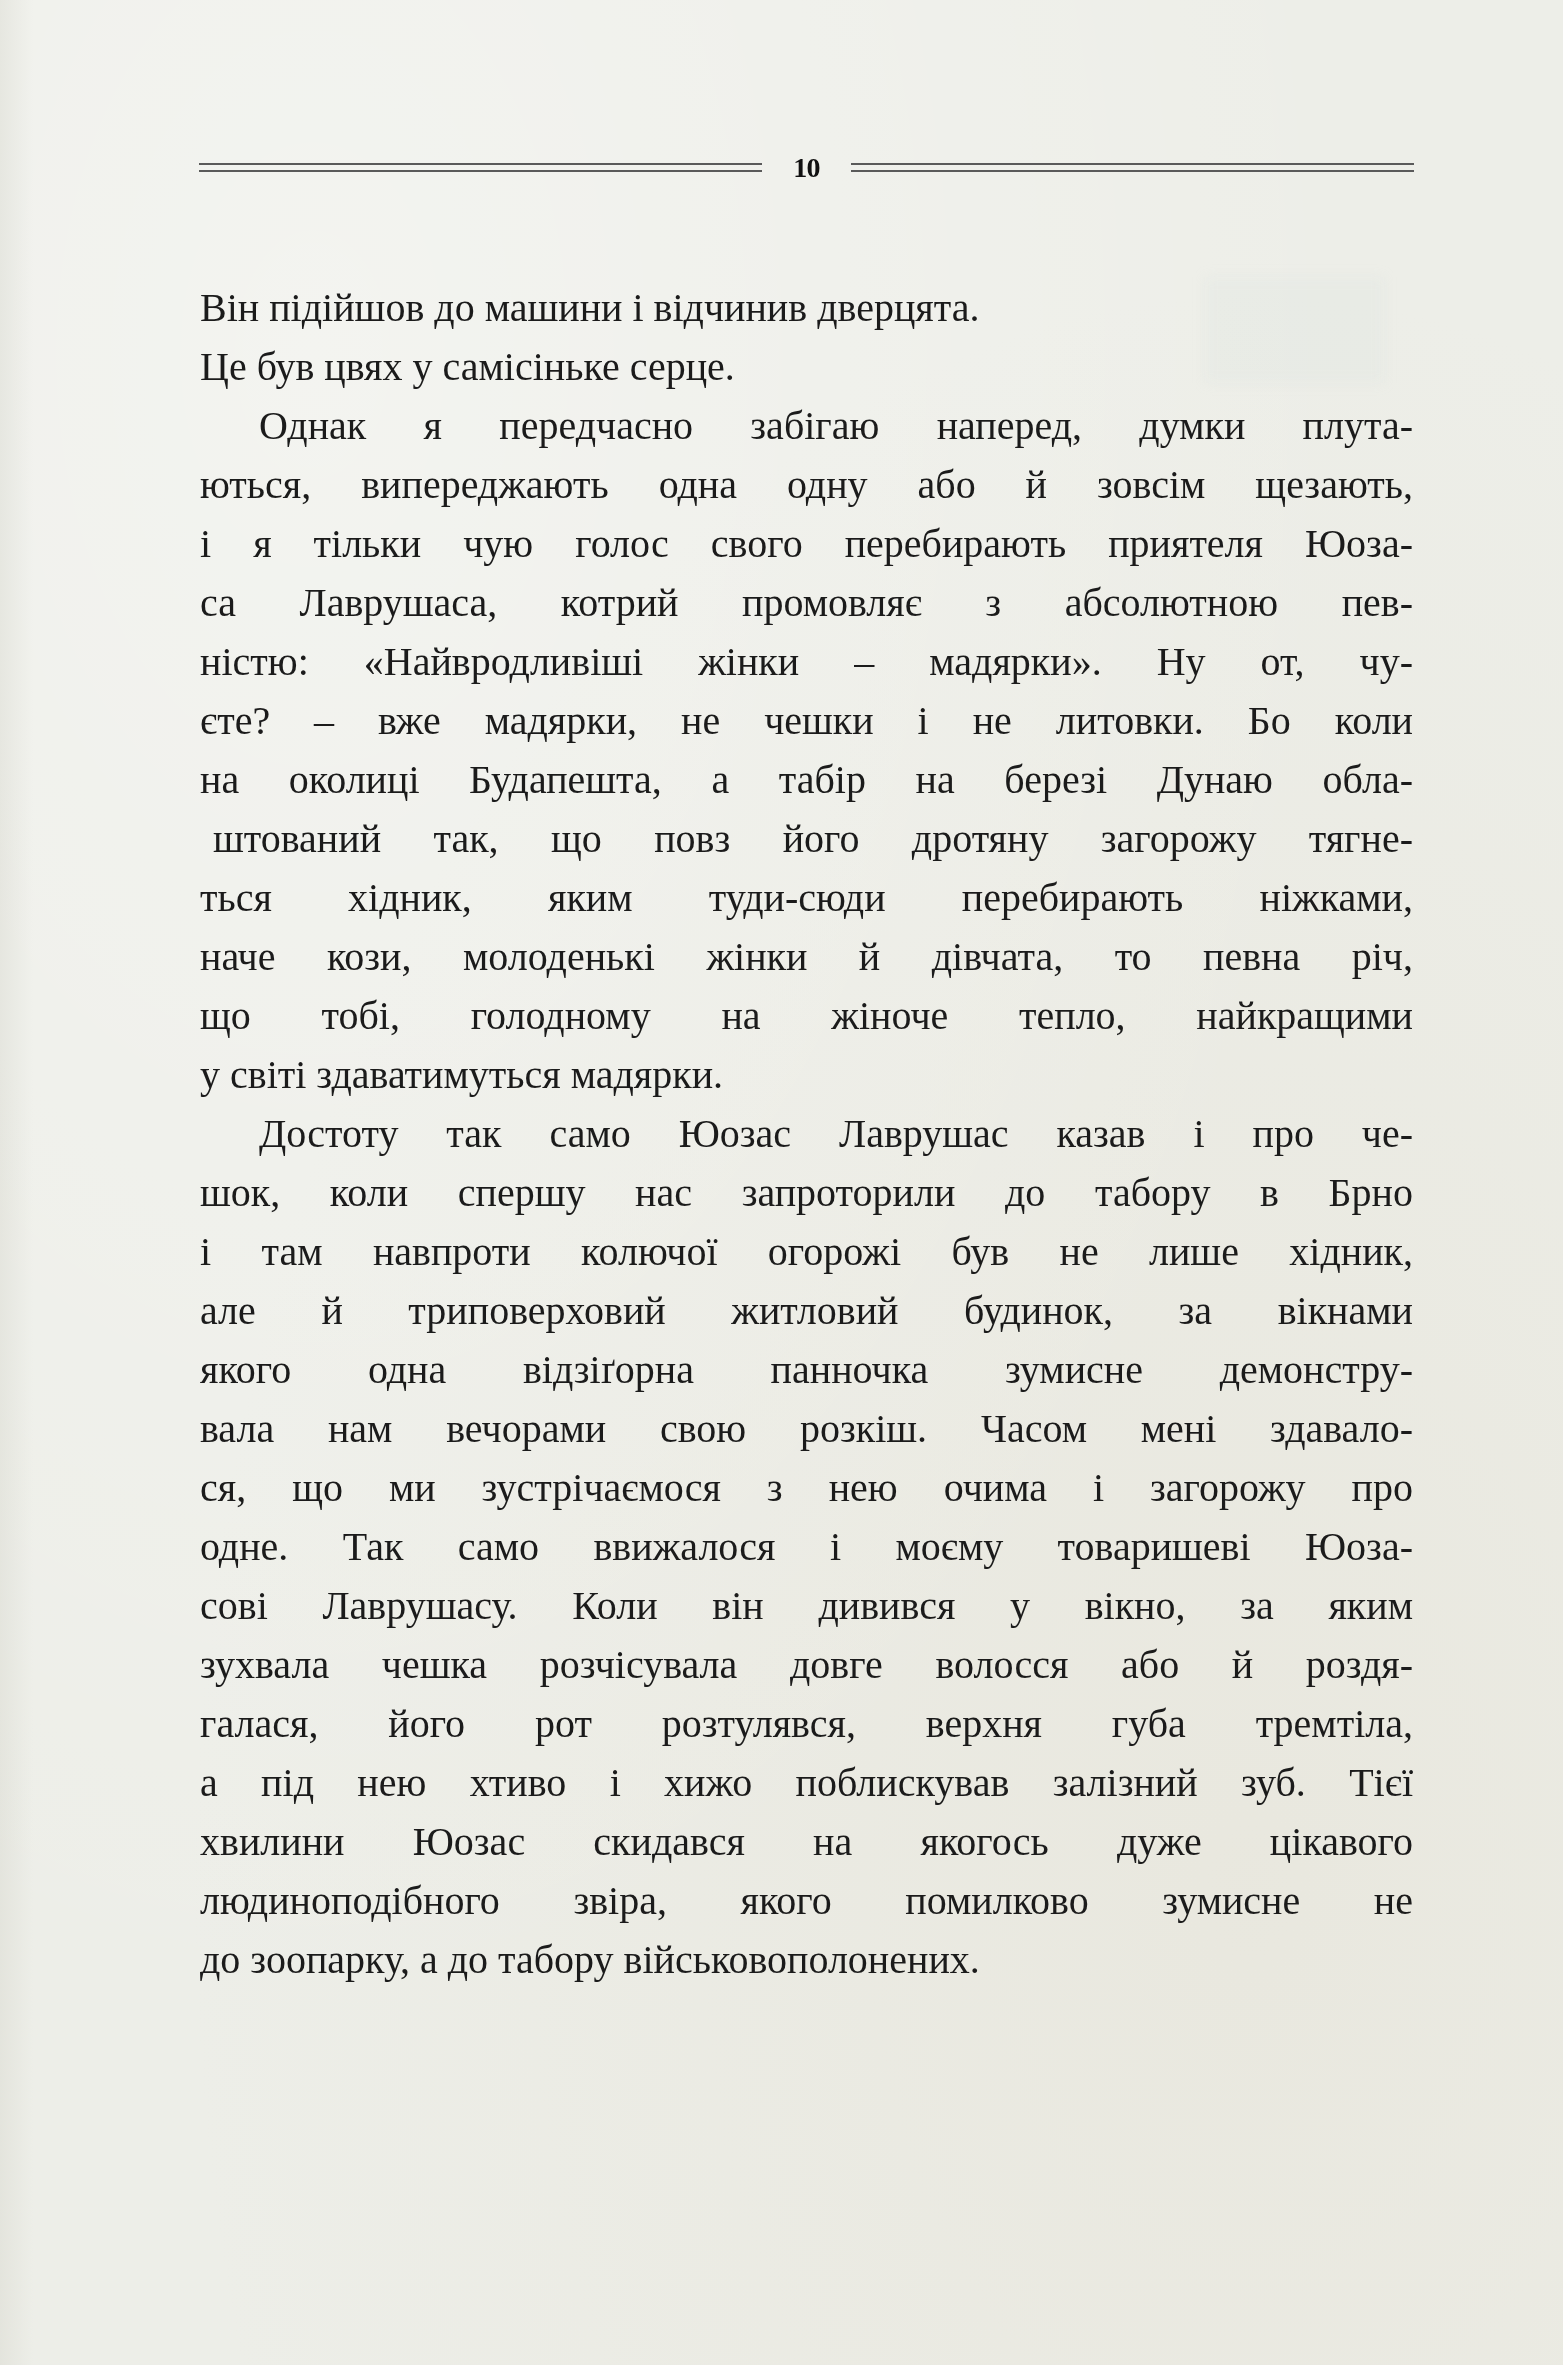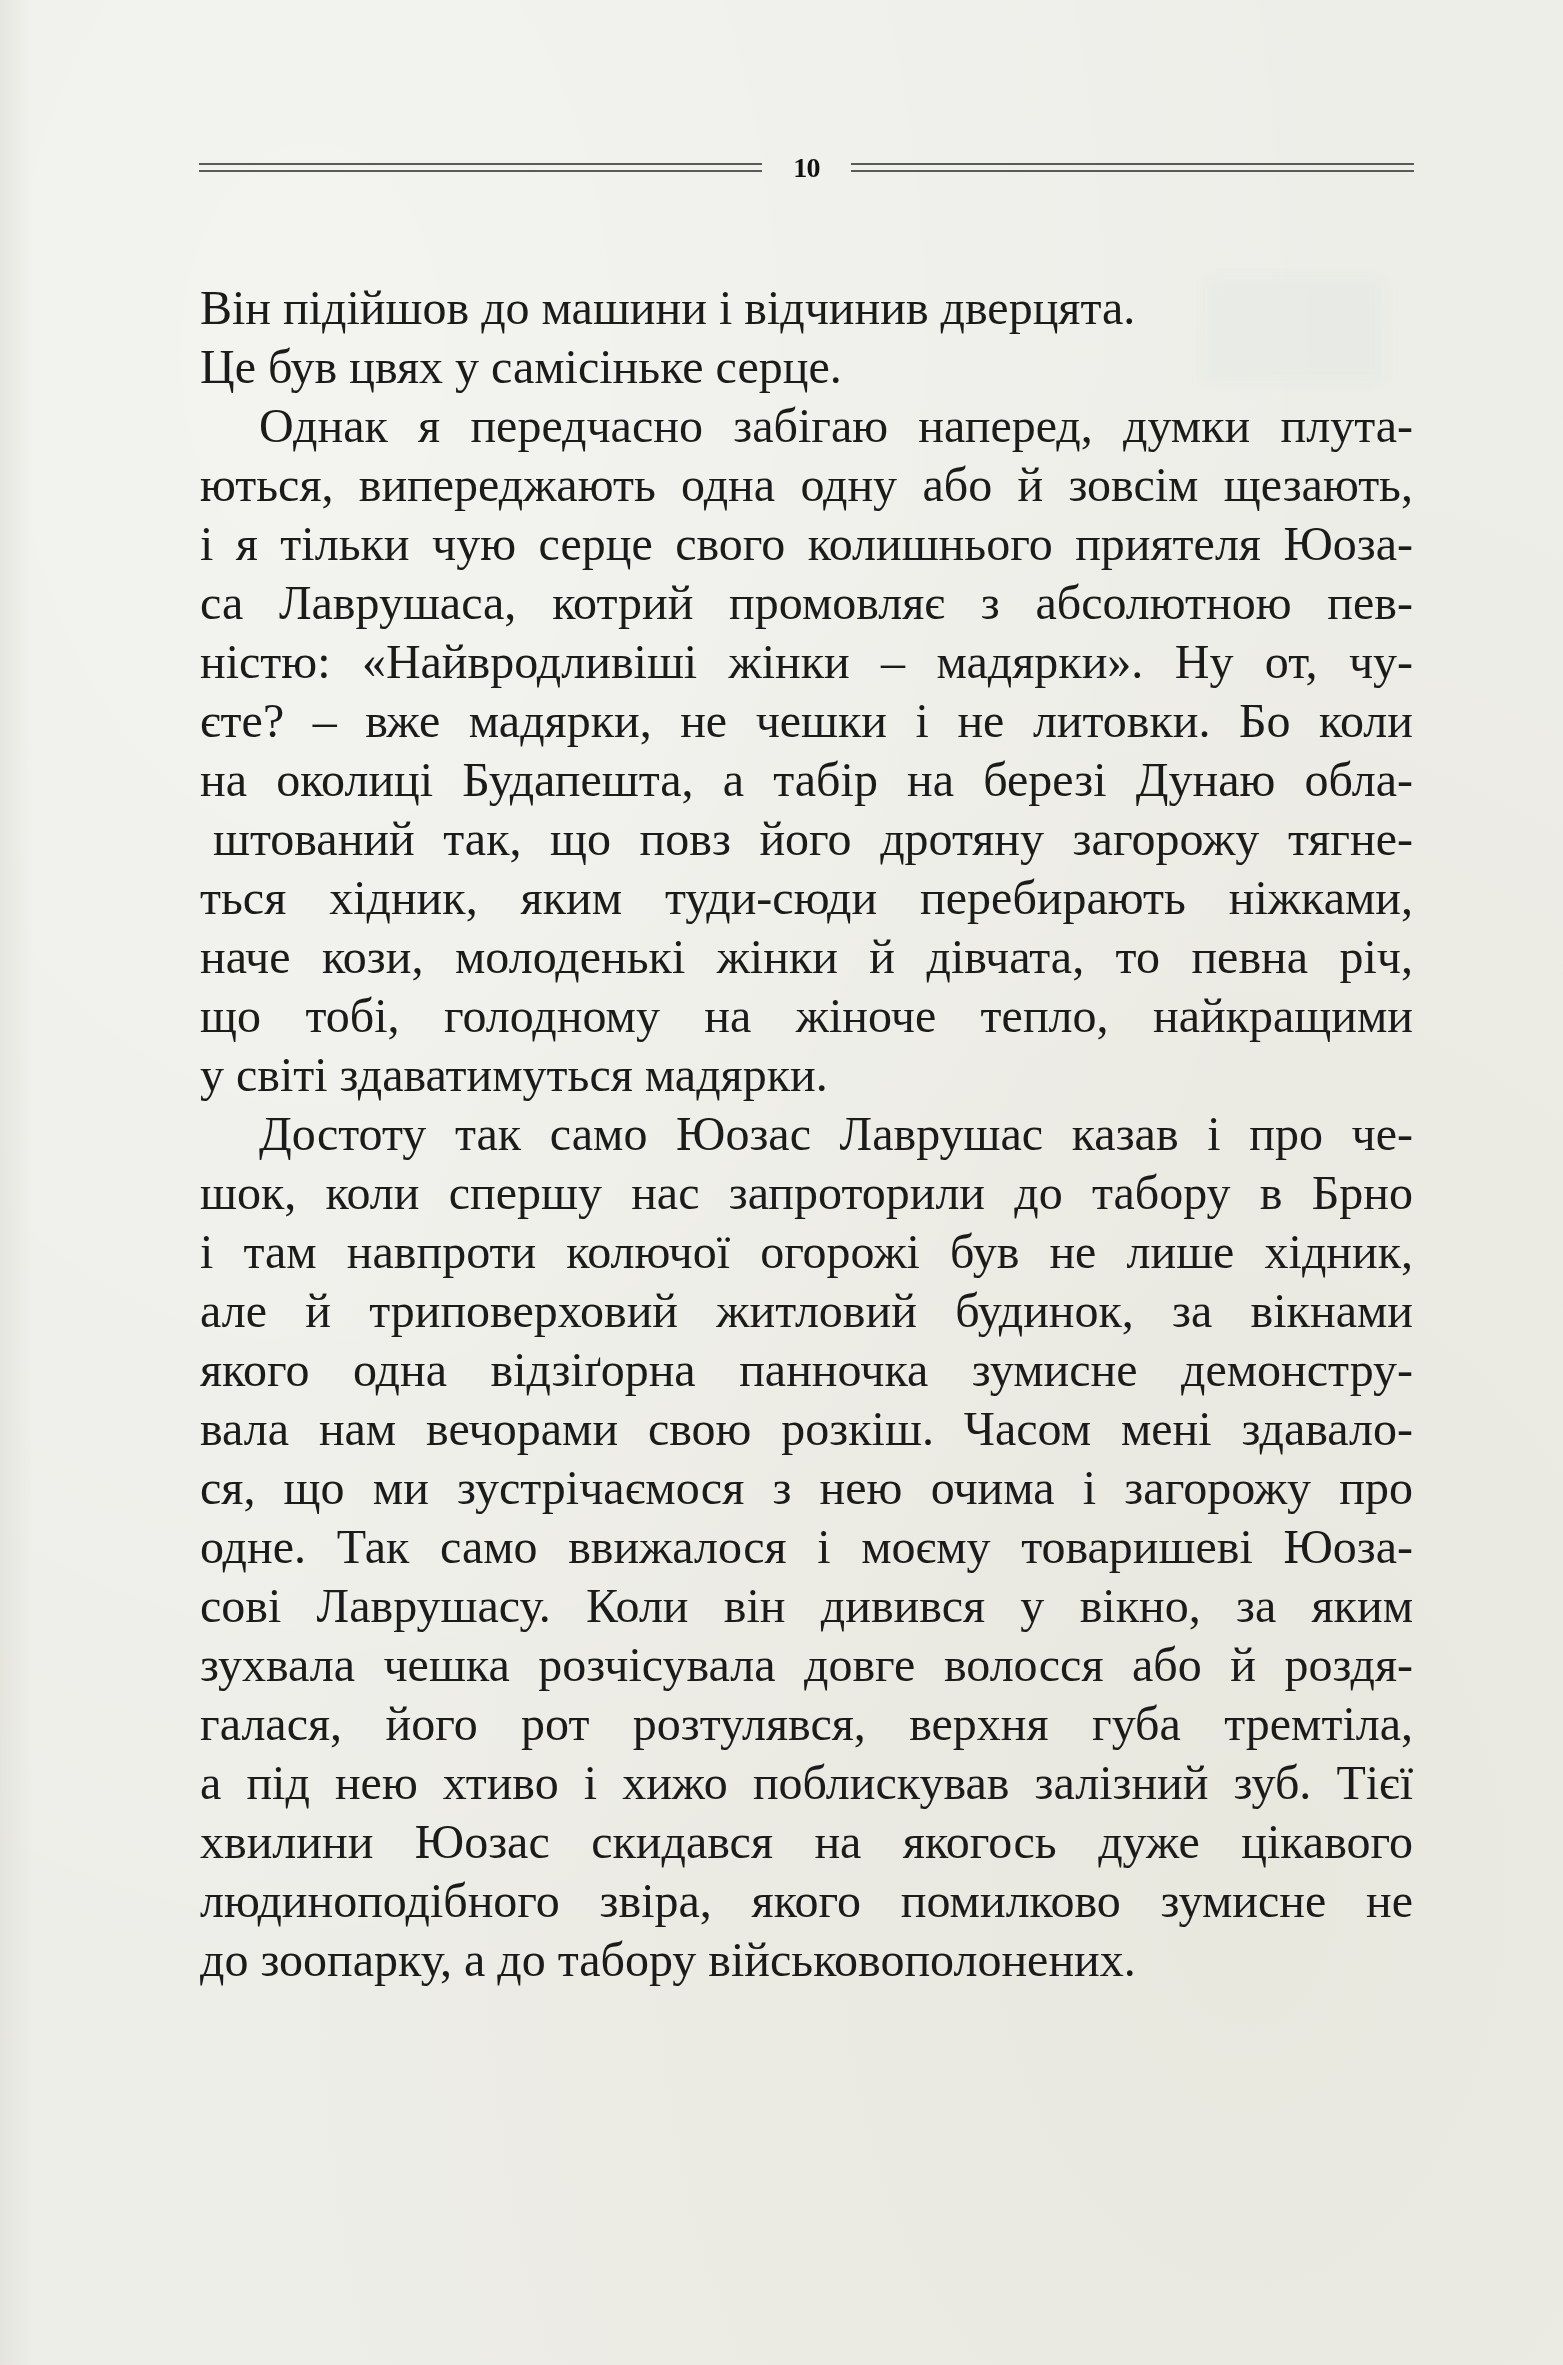--- a/index.html
+++ b/index.html
@@ -49,21 +49,21 @@
     line-height: 41px;
     letter-spacing: -0.8px;
   }
   .text-block {
     position: absolute;
     left: 200px;
     top: 278px;
     width: 1213px;
   }
   .line {
-    font-size: 48px;
+    font-size: 40px;
     line-height: 59px;
     height: 59px;
     white-space: nowrap;
     text-align: justify;
     text-align-last: justify;
     letter-spacing: 0px;
     transform-origin: left center;
   }
   .line.last {
     text-align-last: left;
@@ -96,21 +96,21 @@
     <div class="rule"></div>
     <span class="page-number">10</span>
     <div class="rule"></div>
   </div>
 
   <div class="text-block" id="text-block">
     <div class="line last">Він підійшов до машини і відчинив дверцята.</div>
     <div class="line last">Це був цвях у самісіньке серце.</div>
     <div class="line indent" style="white-space: normal; text-align: justify; text-align-last: justify;">Однак я передчасно забігаю наперед, думки плута-</div>
     <div class="line" style="white-space: normal; text-align: justify; text-align-last: justify;">ються, випереджають одна одну або й зовсім щезають,</div>
-    <div class="line" style="white-space: normal; text-align: justify; text-align-last: justify;">і я тільки чую серце свого колишнього приятеля Юоза-</div>
+    <div class="line" style="white-space: normal; text-align: justify; text-align-last: justify;">і я тільки чую голос свого перебирають приятеля Юоза-</div>
     <div class="line" style="white-space: normal; text-align: justify; text-align-last: justify;">са Лаврушаса, котрий промовляє з абсолютною пев-</div>
     <div class="line" style="white-space: normal; text-align: justify; text-align-last: justify;">ністю: «Найвродливіші жінки – мадярки». Ну от, чу-</div>
     <div class="line" style="white-space: normal; text-align: justify; text-align-last: justify;">єте? – вже мадярки, не чешки і не литовки. Бо коли</div>
     <div class="line" style="white-space: normal; text-align: justify; text-align-last: justify;">на околиці Будапешта, а табір на березі Дунаю обла-</div>
     <div class="line" style="white-space: normal; text-align: justify; text-align-last: justify; margin-left: 13px;">штований так, що повз його дротяну загорожу тягне-</div>
     <div class="line" style="white-space: normal; text-align: justify; text-align-last: justify;">ться хідник, яким туди-сюди перебирають ніжками,</div>
     <div class="line" style="white-space: normal; text-align: justify; text-align-last: justify;">наче кози, молоденькі жінки й дівчата, то певна річ,</div>
     <div class="line" style="white-space: normal; text-align: justify; text-align-last: justify;">що тобі, голодному на жіноче тепло, найкращими</div>
     <div class="line last">у світі здаватимуться мадярки.</div>
     <div class="line indent" style="white-space: normal; text-align: justify; text-align-last: justify;">Достоту так само Юозас Лаврушас казав і про че-</div>

